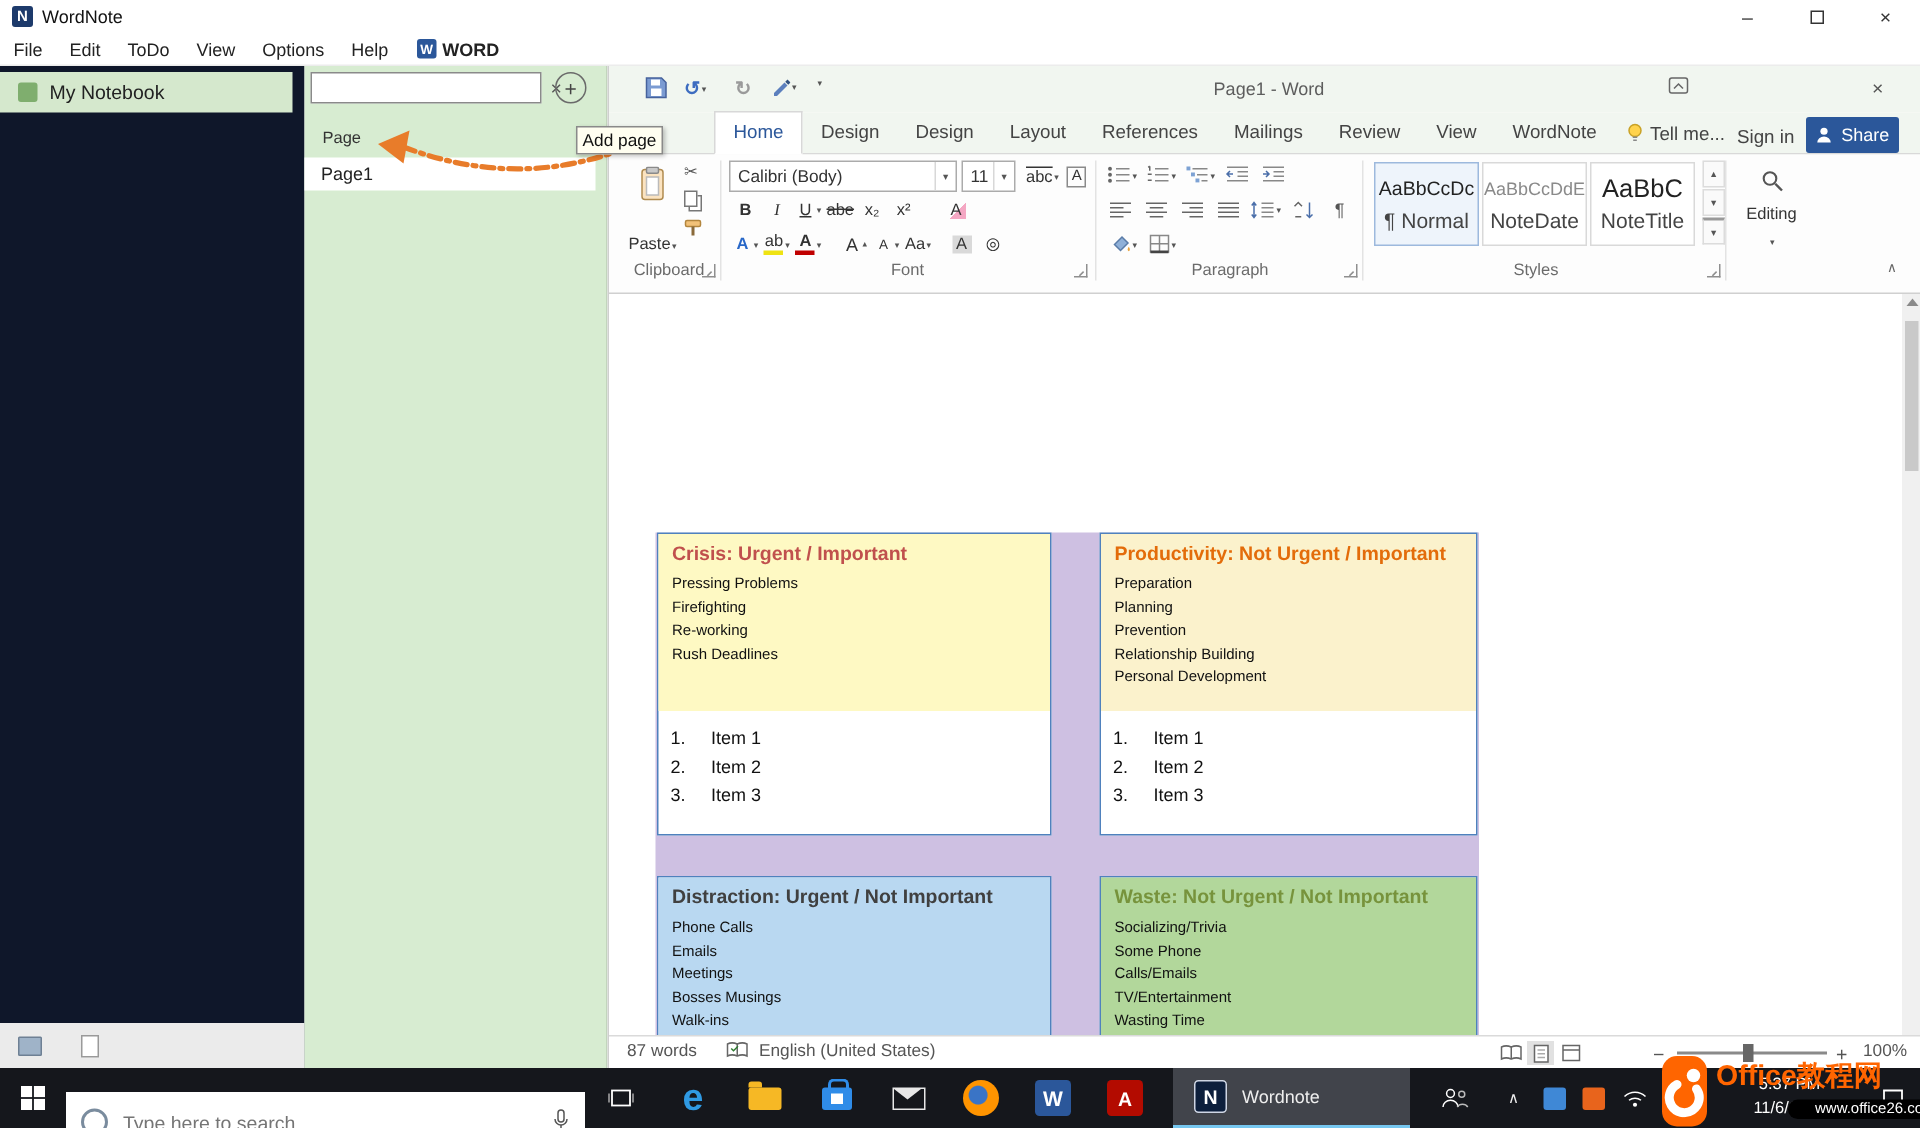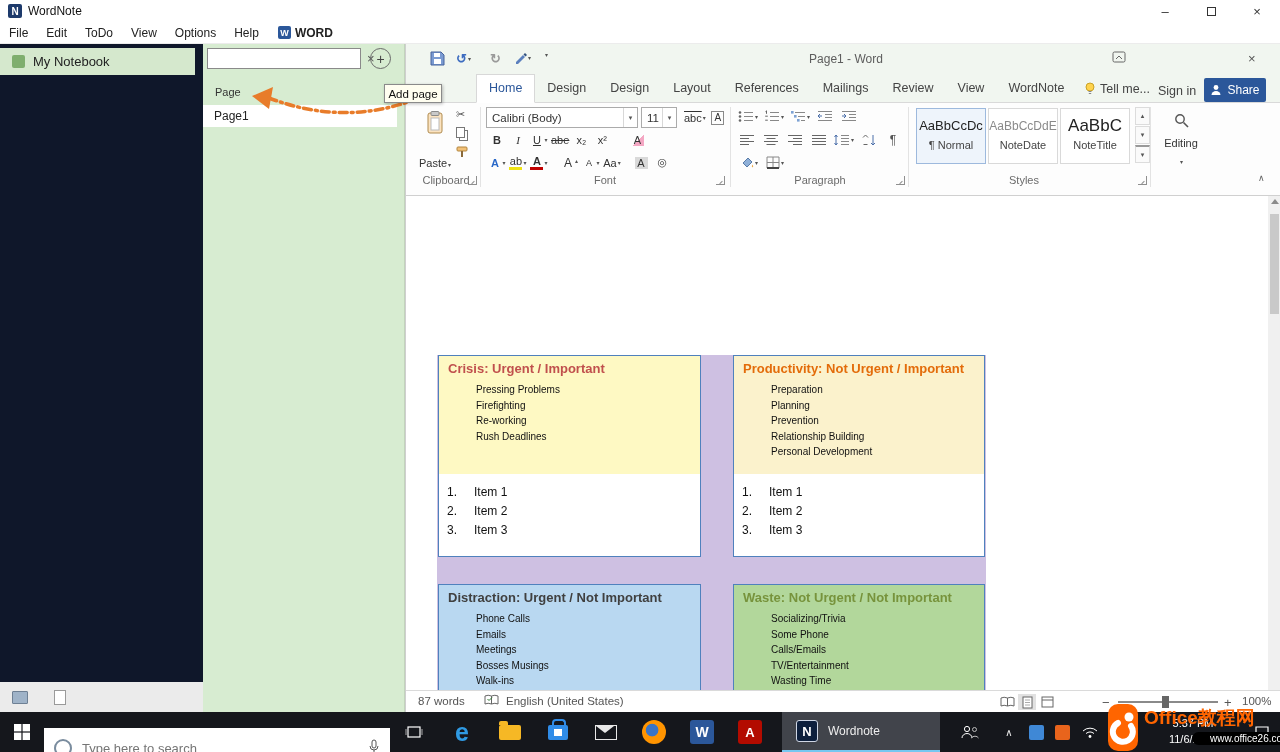--- a/index.html
+++ b/index.html
@@ -55,29 +55,29 @@
   .und{text-decoration:underline;} .str{text-decoration:line-through;} .ovl{text-decoration:overline;}
   .cbx{border:1px solid #8a8a8a;padding:0 2px;font-size:10px;line-height:12px;}
   .bar{border-bottom:3px solid;line-height:12px;}
   .combo{display:flex;align-items:center;background:#fff;border:1px solid #ababab;height:21px;font-size:11.5px;color:#333;padding-left:5px;}
   .combo .cv{flex:1;white-space:nowrap;overflow:hidden;}
   .combo .ca{width:14px;border-left:1px solid #d8d8d8;align-self:stretch;display:flex;align-items:center;justify-content:center;font-size:7px;color:#555;}
   .bigbtn{position:absolute;display:flex;flex-direction:column;align-items:center;justify-content:space-between;padding:5px 2px 3px;font-size:11px;color:#333;}
   .cpy{width:9px;height:11px;border:1px solid #777;background:#fff;box-shadow:3px 3px 0 -1px #fff,3px 3px 0 0 #777;margin:0 4px 3px 0;}
   .scard{width:70px;height:56px;border:1px solid #d9d9d9;background:#fff;text-align:center;padding-top:7px;margin-right:2px;}
   .scard .sp{font-size:13px;color:#222;line-height:20px;white-space:nowrap;overflow:hidden;}
-  .scard .sn{font-size:11px;color:#444;margin-top:3px;}
+  .scard .sn{font-size:14px;color:#444;margin-top:3px;}
   .scard.sel{border-color:#9db9dd;background:#eef4fb;}
   .sscroll{width:15px;height:18px;border:1px solid #dcdcdc;background:#fafafa;display:flex;align-items:center;justify-content:center;font-size:7px;color:#555;margin-bottom:1px;}
   
   #qtable{position:absolute;left:31px;top:159px;width:549px;height:452px;background:#cec0e2;}
   .qcell{position:absolute;background:#fff;border:1px solid #4f81bd;}
   .qhead{height:118px;padding:5px 9px 0;}
   .qtitle{font-size:13px;font-weight:bold;margin-bottom:6px;}
-  .qitem{font-size:10px;line-height:15.5px;color:#111;margin-left:28px;}
+  .qitem{font-size:10px;line-height:15.5px;color:#111;}
   .qlist{padding:9px 8px 0;}
   .qrow{display:flex;font-size:12px;line-height:19px;color:#111;}
   .qnum{width:27px;}
   #vscroll{position:absolute;left:862px;top:152px;width:13px;height:494px;background:#f0f0f0;}
   #vthumb{position:absolute;left:2px;top:18px;width:9px;height:100px;background:#c9c9c9;}
   .uarr{display:block;margin:3px auto 0;width:0;height:0;border-left:4px solid transparent;border-right:4px solid transparent;border-bottom:5px solid #8a8a8a;}
   
   #w-status{position:absolute;left:0;top:646px;width:875px;height:22px;background:#fff;border-top:1px solid #dadada;font-size:11.5px;color:#555;}
   .st{position:absolute;top:4px;}
   #zoom-track{position:absolute;left:712px;top:10px;width:100px;height:2px;background:#8a8a8a;}

